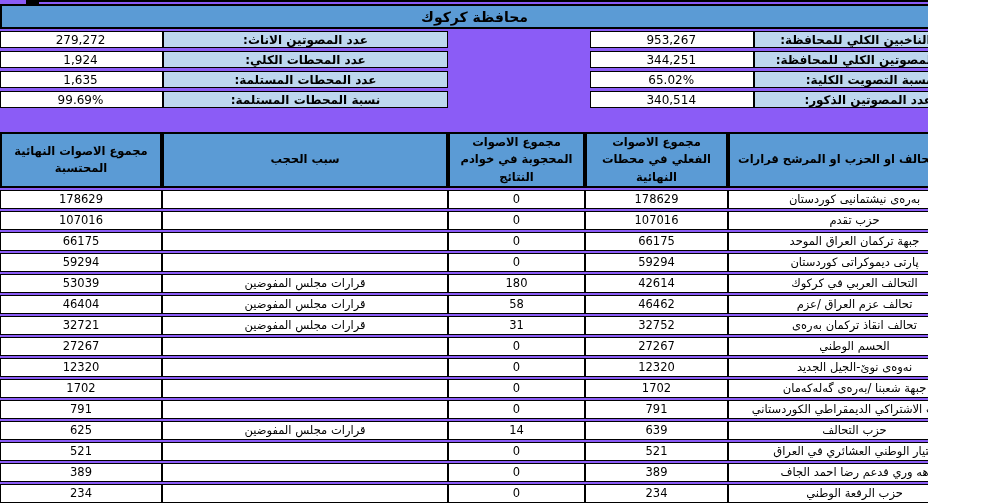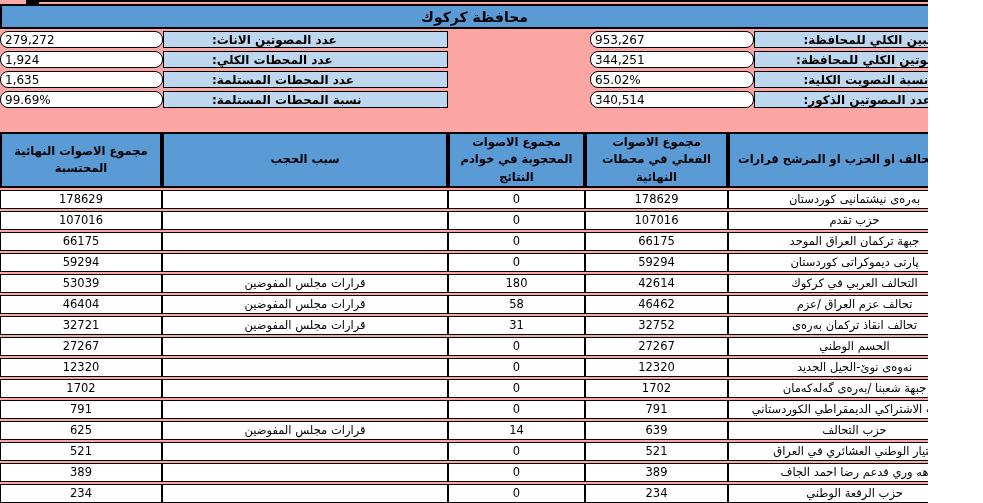--- a/index.html
+++ b/index.html
@@ -4,21 +4,21 @@
 <style>
   :root{
     --header-blue:#5B9BD5;
     --label-blue:#BDD7EE;
     --border:#000000;
   }
   *{margin:0;padding:0;box-sizing:border-box;}
   html,body{background:#ffffff;}
   body{font-family:"DejaVu Sans","Liberation Sans",sans-serif;}
   .page{
-    position:relative;width:928px;height:503px;background:#fca5a5;
+    position:relative;width:928px;height:503px;background:#8b5cf6;
     overflow:hidden;direction:rtl;
   }
   
   .top-line{position:absolute;left:28px;top:0;width:922px;height:2px;background:var(--border);}
   .top-left-tick{position:absolute;left:26px;top:0;width:13px;height:6px;background:var(--border);}
   .top-right-line{position:absolute;left:950px;top:0;width:31px;height:2px;background:var(--border);}
   .top-right-tick{position:absolute;left:977px;top:0;width:4px;height:11px;background:var(--border);}
 
   .title-bar{
     position:absolute;left:0;top:4px;width:949px;height:25px;
@@ -26,22 +26,22 @@
     display:flex;align-items:center;justify-content:center;
     font-size:14px;font-weight:bold;color:#000;
   }
 
   table{border-collapse:separate;table-layout:fixed;direction:rtl;}
   td{border:1px solid var(--border);overflow:hidden;white-space:nowrap;}
 
   
   .summary{position:absolute;border-spacing:0 3px;top:28px;}
   .summary td{height:17px;font-size:12px;vertical-align:middle;background:#fff;}
-  .summary td.label{background:var(--label-blue);font-weight:bold;text-align:left;padding-left:48px;}
-  .summary td.value{text-align:left;padding-left:4px;padding-right:6px;border-radius:8px;}
+  .summary td.label{background:var(--label-blue);font-weight:bold;text-align:center;}
+  .summary td.value{text-align:center;padding-left:4px;padding-right:6px;}
   .summary-right{left:590px;width:392px;}
   .summary-left{left:0;width:448px;}
 
   
   .main-table{position:absolute;left:0;top:130px;width:981px;border-spacing:0 2px;}
   .main-table thead td{
     background:var(--header-blue);font-weight:bold;font-size:11.5px;
     text-align:center;vertical-align:middle;height:48px;
     white-space:normal;line-height:1.5;border-width:2px;padding:0 4px;
   }

